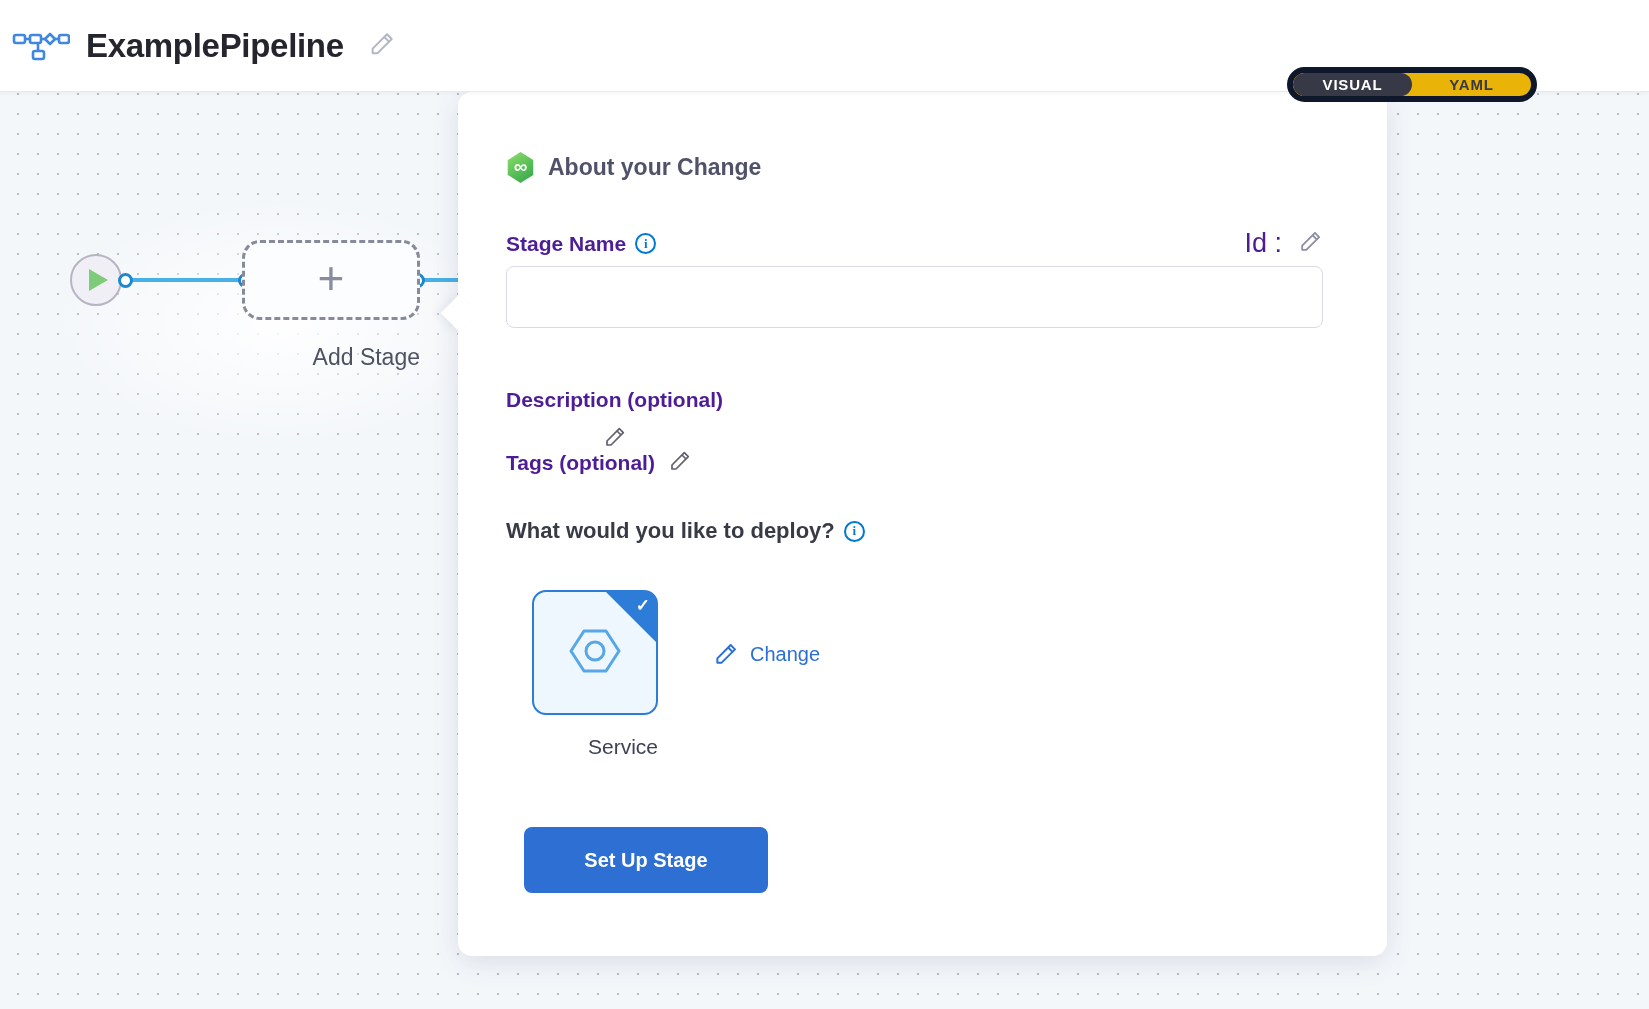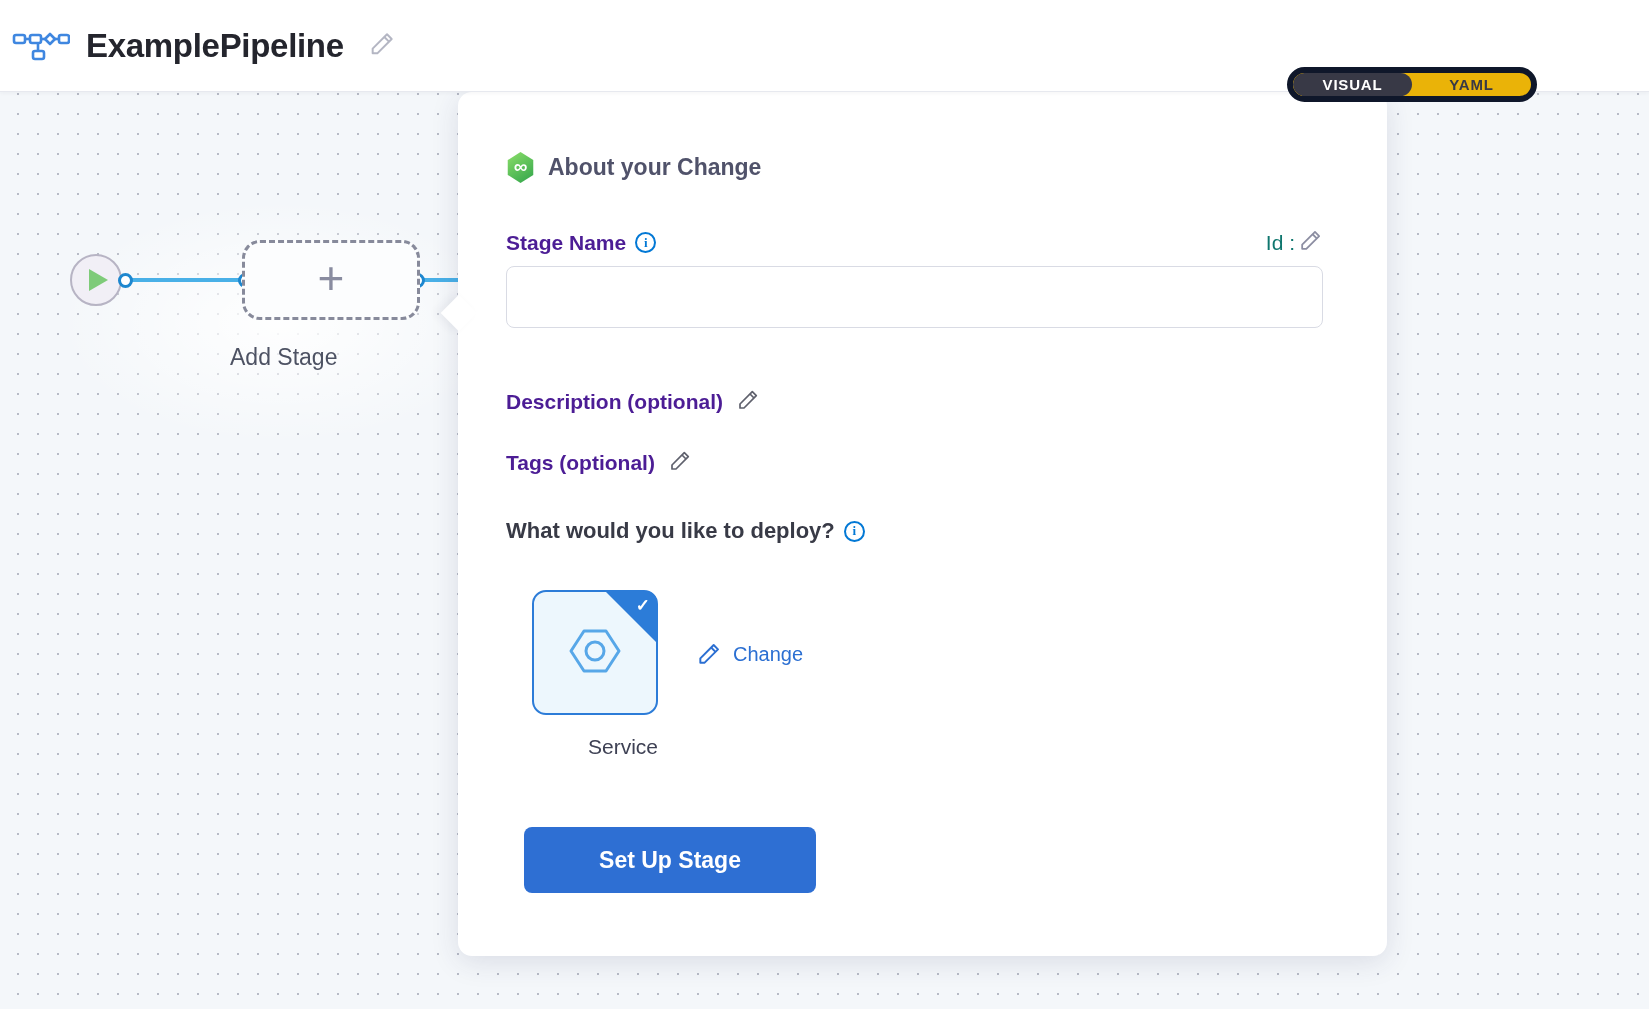--- a/index.html
+++ b/index.html
@@ -41,21 +41,21 @@
   .edge2 { left:424px; width:40px; }
 
   .node-dot { position:absolute; width:15px; height:15px; border-radius:50%; top:181px;
               background:#ffffff; border:3px solid #1d87cf; }
   .nd1 { left:118px; } .nd2 { left:238px; } .nd3 { left:410px; }
 
   .add-stage-box { position:absolute; left:242px; top:148px; width:178px; height:80px;
                    border:3px dashed #878a9b; border-radius:18px; background:#fcfdfe;
                    display:flex; align-items:center; justify-content:center; cursor:pointer; }
   .plus-glyph { font-size:46px; font-weight:300; color:#898ca0; line-height:1; margin-top:-4px; }
-  .add-stage-label { position:absolute; left:230px; top:252px; width:202px; text-align:left;
+  .add-stage-label { position:absolute; left:218px; top:252px; width:202px; text-align:right;
                      font-size:23px; color:#4d5263; }
 
   
   .panel { position:absolute; left:458px; top:92px; width:929px; height:864px; background:#ffffff;
            border-radius:14px; box-shadow:0 6px 28px rgba(45,50,90,0.13); z-index:4; }
   .panel-caret { position:absolute; left:-12px; top:208px; width:26px; height:26px; background:#ffffff;
                  transform:rotate(45deg); box-shadow:-4px 4px 8px rgba(45,50,90,0.06); }
 
   .panel-head { position:absolute; left:48px; top:60px; display:flex; align-items:center; gap:13px; }
   .cd-hex { width:29px; height:31px; background:linear-gradient(145deg,#8ee06a,#2ea24a);
@@ -63,48 +63,48 @@
             display:flex; align-items:center; justify-content:center; }
   .cd-hex span { color:#ffffff; font-size:19px; font-weight:bold; line-height:1; margin-top:-2px; }
   .panel-title { font-size:23px; font-weight:bold; color:#50526a; }
 
   .name-row { position:absolute; left:48px; top:136px; width:817px; display:flex; align-items:center; }
   .field-label { font-size:21px; font-weight:600; color:#4c1d95; }
   .info-circle { width:21px; height:21px; border-radius:50%; border:2px solid #0278d5; margin-left:9px;
                  display:flex; align-items:center; justify-content:center;
                  font-size:13px; font-weight:bold; color:#0278d5; font-family:"Liberation Serif", serif; }
   .name-row .spacer { flex:1; }
-  .id-label { font-size:21px; color:#0f766e; margin-right:3px; }
+  .id-label { font-size:27px; color:#4c1d95; margin-right:16px; }
 
   .stage-name-input { position:absolute; left:48px; top:174px; width:817px; height:62px;
                       border:1px solid #d9dbe4; border-radius:8px; background:#ffffff;
                       font-size:20px; color:#3b3d4a; padding:0 16px; font-family:inherit; outline:none; }
 
   .opt-row { position:absolute; left:48px; display:flex; align-items:center; gap:13px; }
-  .desc-row { top:296px; } .tags-row { top:357px;justify-content:center; }
+  .desc-row { top:296px;flex-direction:column; } .tags-row { top:357px;justify-content:center; }
 
   .q-row { position:absolute; left:48px; top:426px; display:flex; align-items:center; }
   .q-text { font-size:22px; font-weight:bold; color:#383a46; }
 
   .svc-card { position:absolute; left:74px; top:498px; width:126px; height:125px;
               background:#edf7fd; border:2px solid #2c7cd8; border-radius:14px; cursor:pointer; }
   .svc-notch { position:absolute; right:-1px; top:-1px; width:52px; height:52px; background:#2c7cd8;
                clip-path:polygon(0 0, 100% 0, 100% 100%); border-top-right-radius:12px; }
   .svc-check { position:absolute; right:7px; top:4px; color:#ffffff; font-size:17px; font-weight:bold; }
   .svc-hex { position:absolute; left:50%; top:50%; transform:translate(-50%,-50%); }
   .svc-label { position:absolute; left:74px; top:643px; width:126px; text-align:right;
                font-size:21px; color:#3e4154; }
 
-  .change-link { position:absolute; left:238px; top:549px; display:flex; align-items:center; gap:11px;
+  .change-link { position:absolute; left:255px; top:549px; display:flex; align-items:center; gap:11px;
                  cursor:pointer; text-decoration:none; }
   .change-text { font-size:20px; color:#2b6fd2; font-weight:500; }
 
-  .setup-btn { position:absolute; left:66px; top:735px; width:292px; height:66px;
+  .setup-btn { position:absolute; left:66px; top:735px; width:244px; height:66px;
                background:#2e6fd3; border:none; border-radius:8px; color:#ffffff;
-               font-size:23px; font-weight:bold; font-family:inherit; cursor:pointer; }
+               font-size:20px; font-weight:bold; font-family:inherit; cursor:pointer; }
 </style>
 </head>
 <body>
 
 <div id="app">
 
   <div class="header">
     <div class="brand">
       <svg width="58" height="38" viewBox="0 0 58 38">
         <g fill="none" stroke="#3f87e0" stroke-width="2.6" stroke-linejoin="round">

